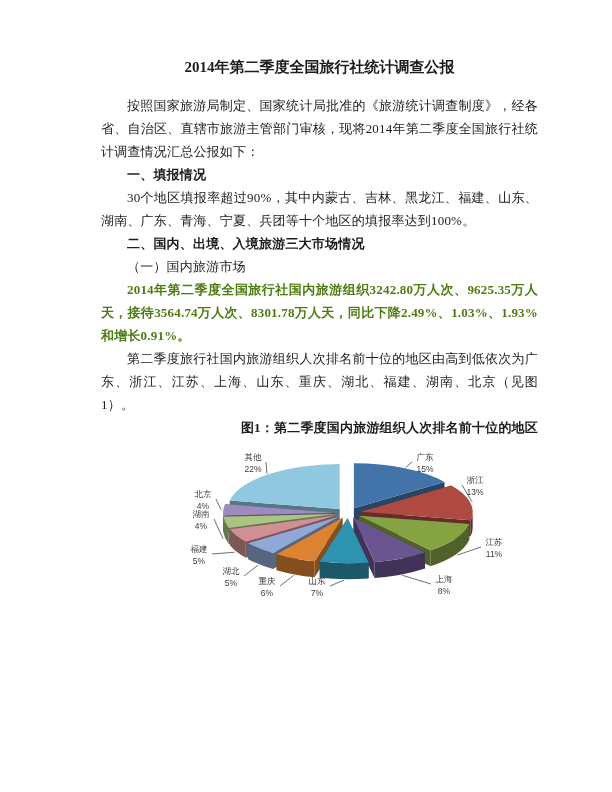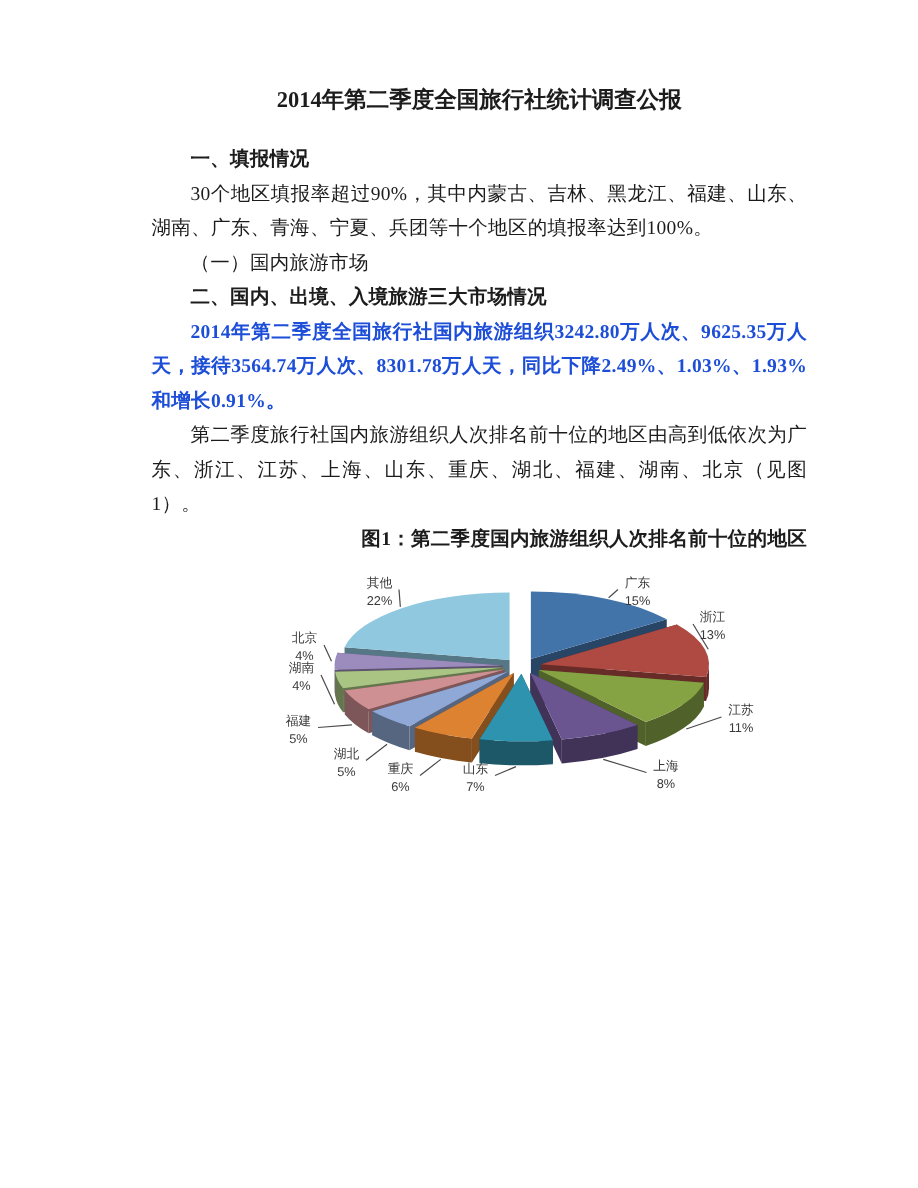--- a/index.html
+++ b/index.html
@@ -4,38 +4,39 @@
 <style>
   html,body{margin:0;padding:0;}
   body{
     width:612px;height:792px;background:#ffffff;overflow:hidden;
     font-family:"Liberation Serif","DejaVu Serif",serif;color:#1c1c1c;
   }
   .page{padding:56px 74px 0 101px;}
   .title{font-size:15px;line-height:22px;font-weight:bold;text-align:center;margin:0 0 16px 0;}
   .para{font-size:13px;line-height:23px;margin:0;text-align:justify;text-indent:26px;letter-spacing:0.2px;}
   .head{font-weight:bold;}
-  .blue{color:#1d4ed8;font-weight:bold;}
+  .blue{color:#4d7c0f;font-weight:bold;}
   .caption{text-align:right;text-indent:0;font-weight:bold;}
   .chartwrap{position:relative;width:400px;height:177px;margin-left:46px;}
   .chartwrap svg{display:block;}
   .chartwrap text{font-family:"Liberation Sans","DejaVu Sans",sans-serif;}
 </style>
 </head>
 <body>
 
 <div class="page">
   <div class="title">2014年第二季度全国旅行社统计调查公报</div>
 
+  <p class="para">按照国家旅游局制定、国家统计局批准的《旅游统计调查制度》，经各省、自治区、直辖市旅游主管部门审核，现将2014年第二季度全国旅行社统计调查情况汇总公报如下：</p>
 
   <p class="para head">一、填报情况</p>
   <p class="para">30个地区填报率超过90%，其中内蒙古、吉林、黑龙江、福建、山东、湖南、广东、青海、宁夏、兵团等十个地区的填报率达到100%。</p>
 
+  <p class="para head">二、国内、出境、入境旅游三大市场情况</p>
   <p class="para">（一）国内旅游市场</p>
-  <p class="para head">二、国内、出境、入境旅游三大市场情况</p>
   <p class="para blue">2014年第二季度全国旅行社国内旅游组织3242.80万人次、9625.35万人天，接待3564.74万人次、8301.78万人天，同比下降2.49%、1.03%、1.93%和增长0.91%。</p>
   <p class="para">第二季度旅行社国内旅游组织人次排名前十位的地区由高到低依次为广东、浙江、江苏、上海、山东、重庆、湖北、福建、湖南、北京（见图1）。</p>
 
   <p class="para caption">图1：第二季度国内旅游组织人次排名前十位的地区</p>
 
   <div class="chartwrap">
     <svg id="pie" width="400" height="177" viewBox="0 0 400 177">
         <g>
           <path d="M206.9018764966141,69.34608199419469 L206.9018764966141,24.346081994194684 l0,16 L206.9018764966141,85.34608199419469 Z" fill="rgb(40,69,101)"></path>
           <path d="M206.9018764966141,69.34608199419469 L297.5117798666082,42.89574564103339 l0,16 L206.9018764966141,85.34608199419469 Z" fill="rgb(40,69,101)"></path>

